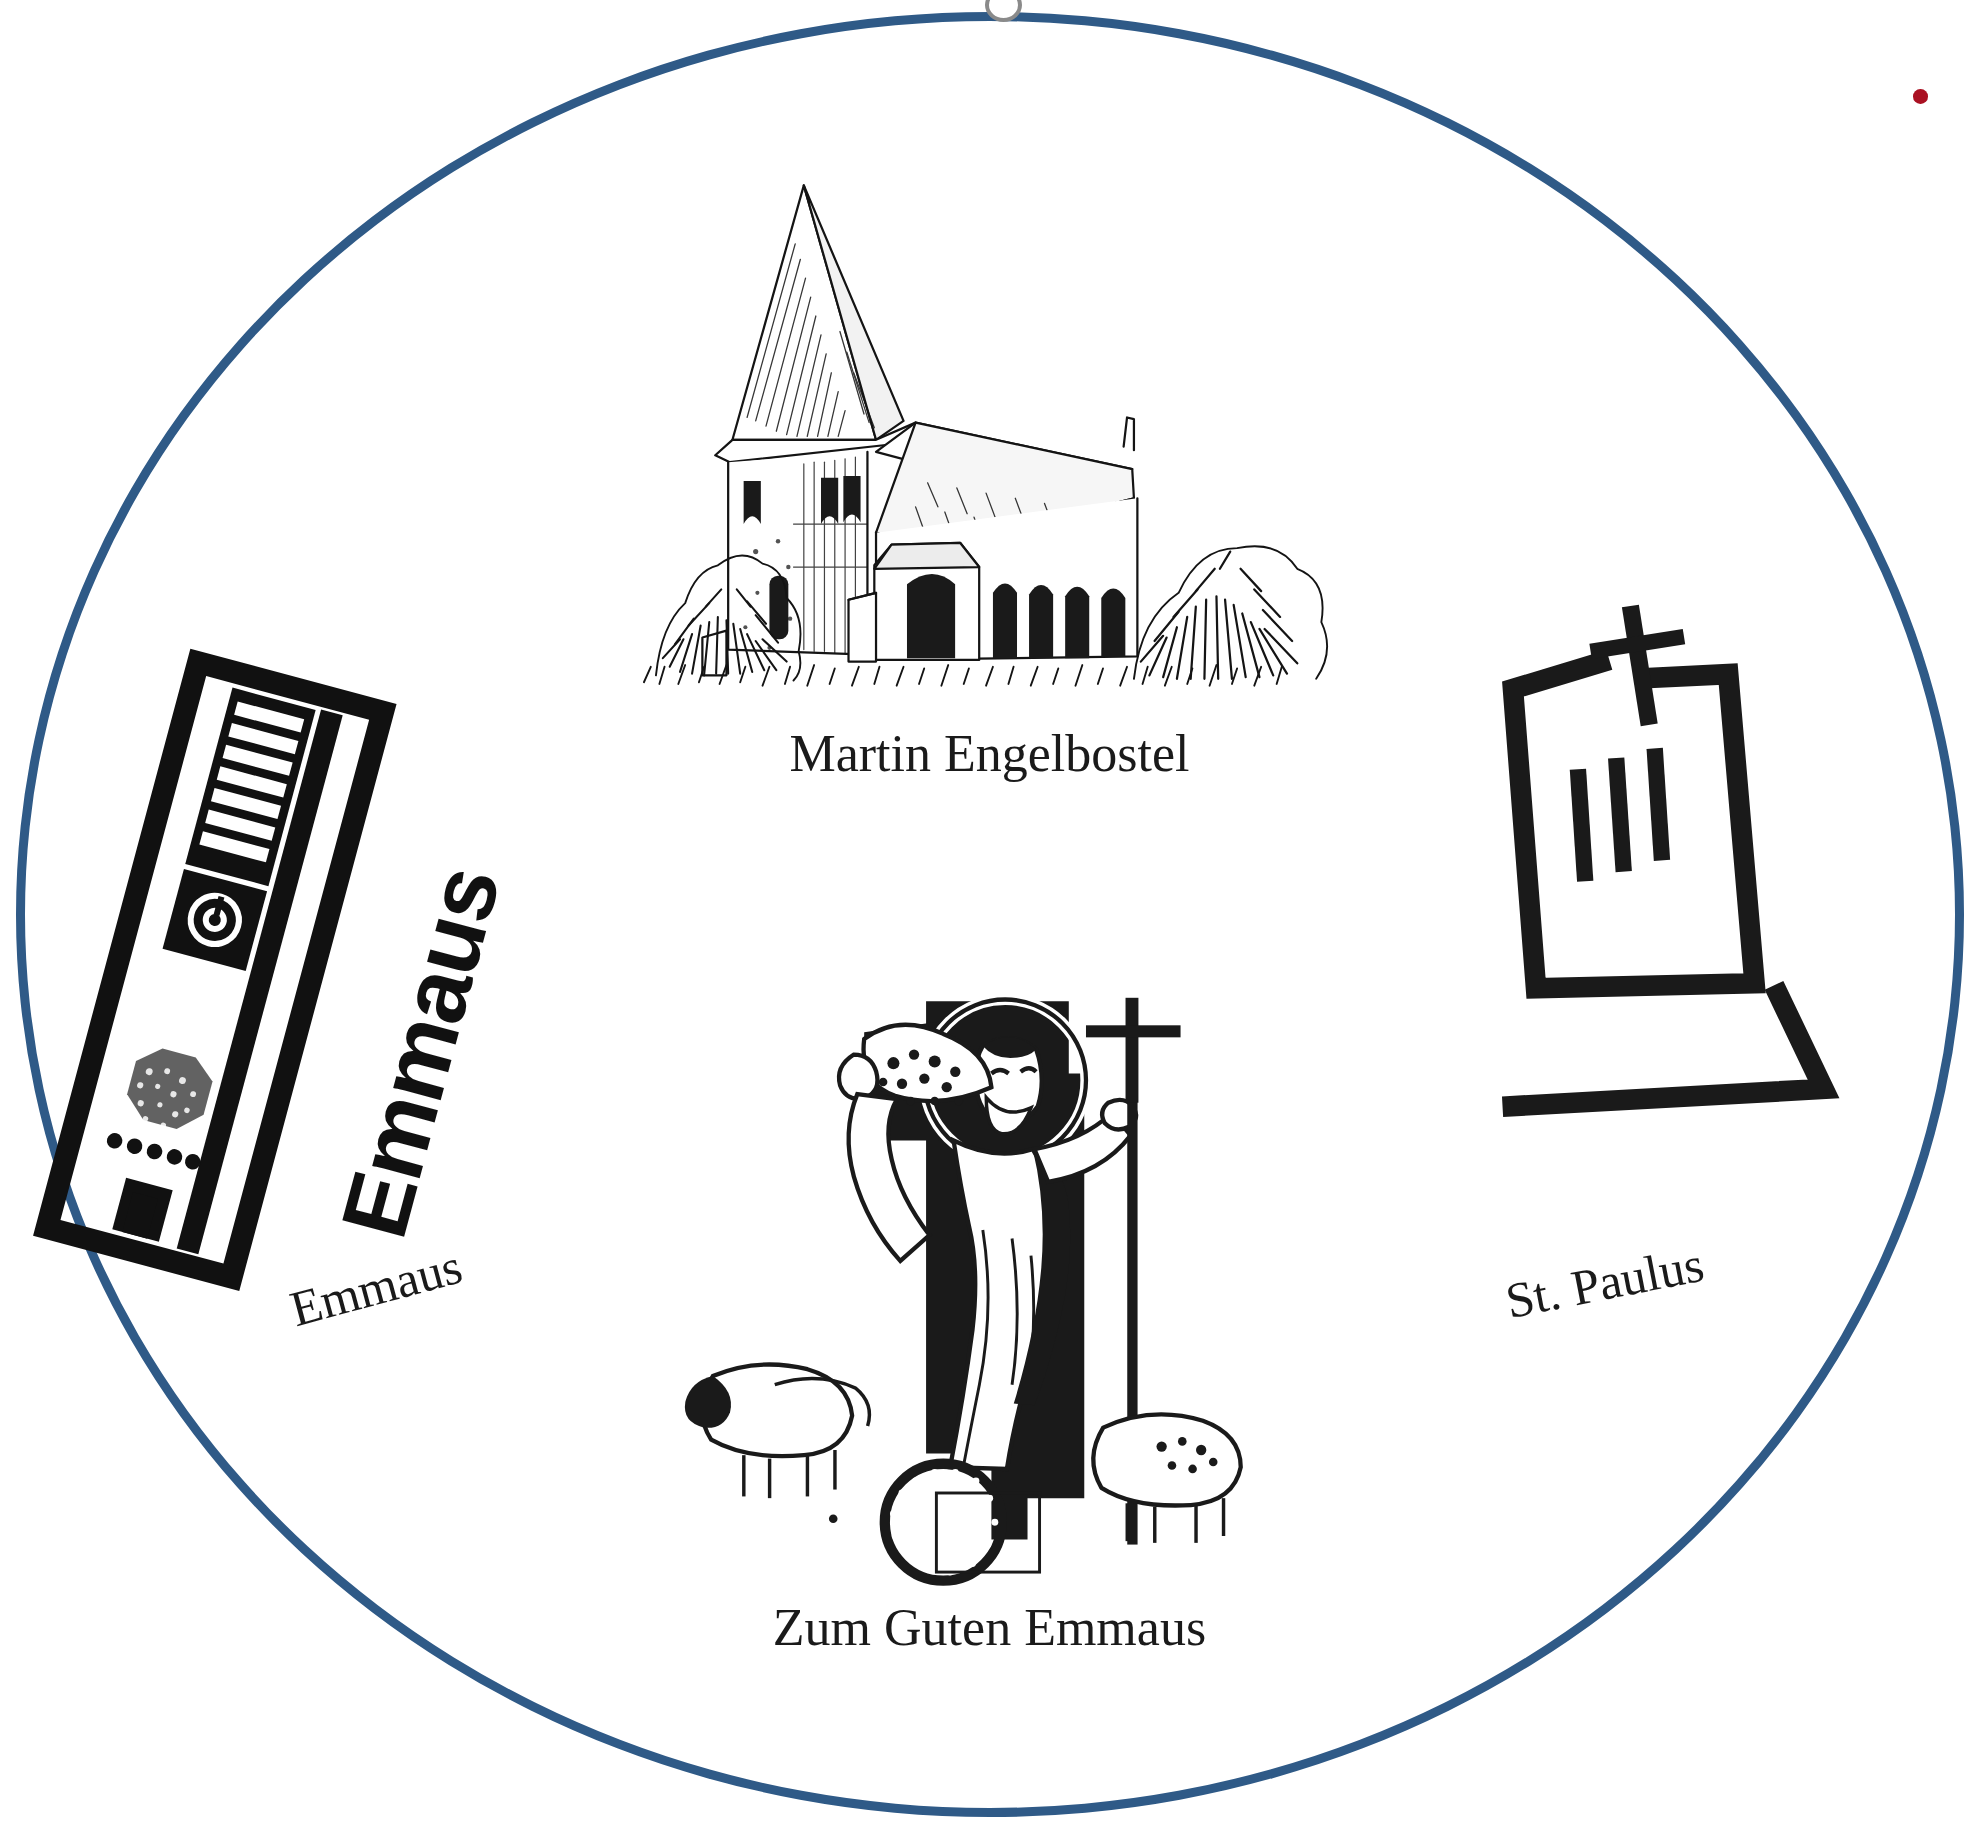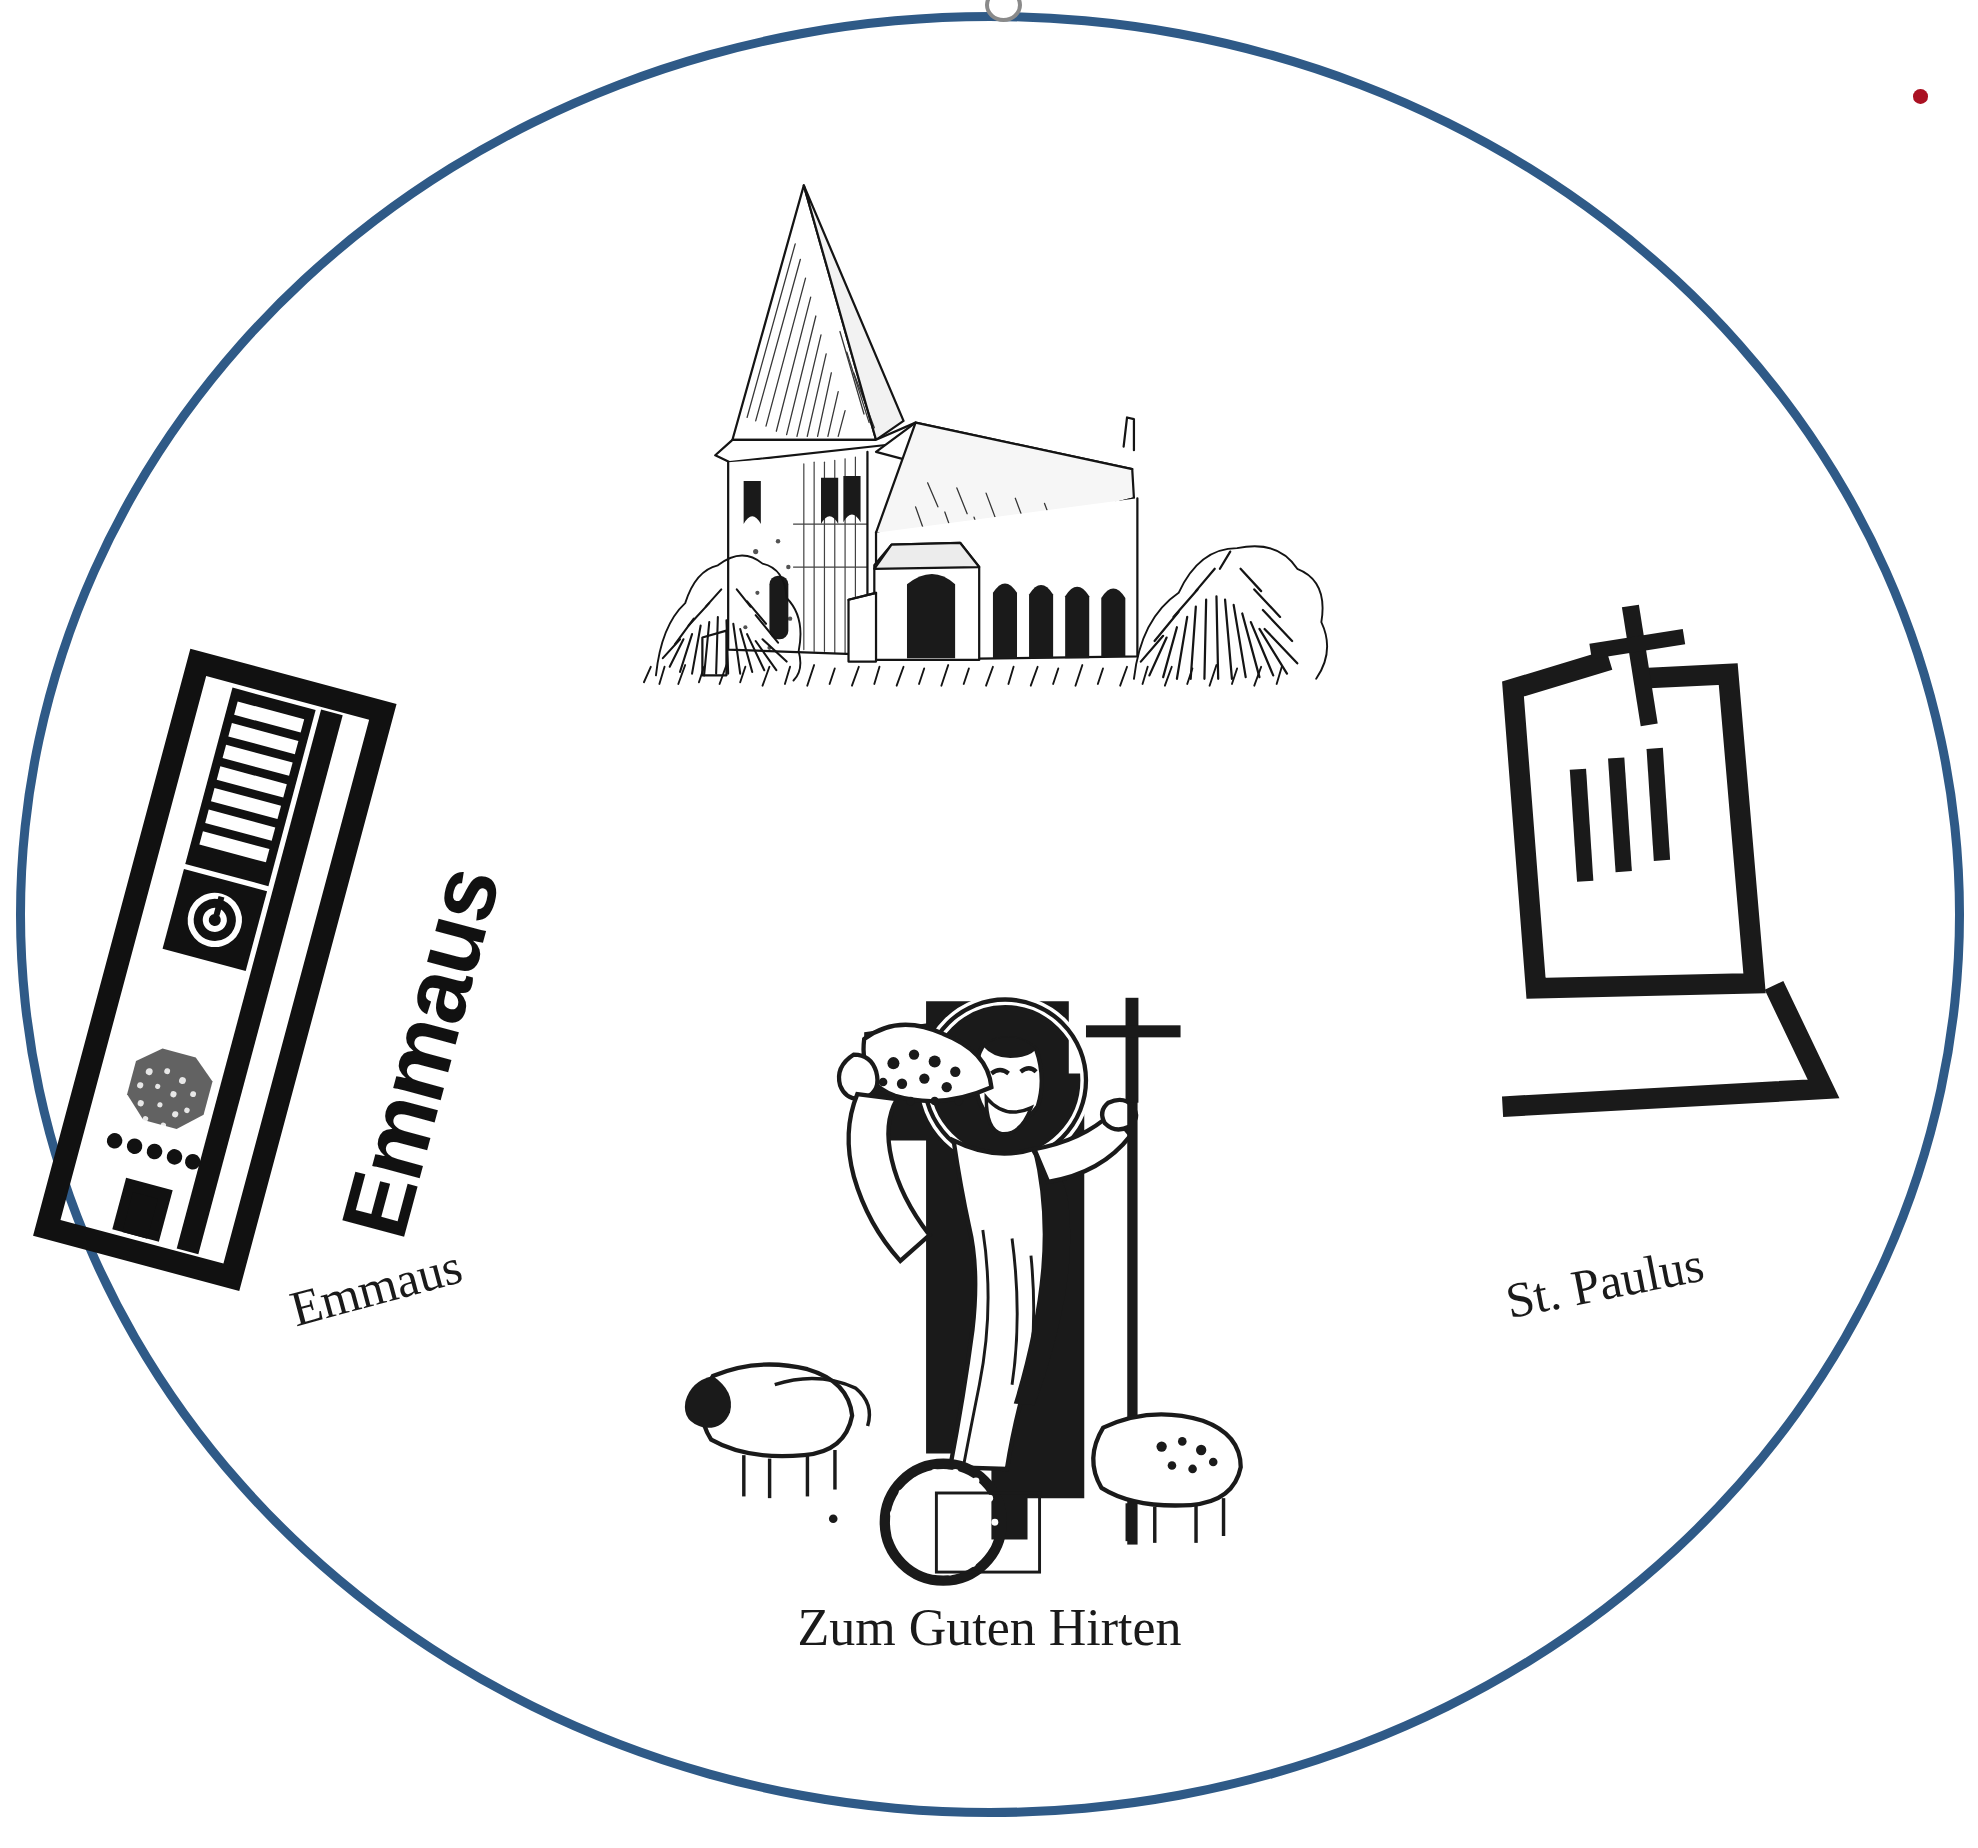--- a/index.html
+++ b/index.html
@@ -270,20 +270,23 @@
         <path d="M636 608 l8 -22"></path>
           <path d="M662 606 l6 -18"></path>
           <path d="M688 608 l8 -24"></path>
         <path d="M714 606 l6 -18"></path>
           <path d="M740 608 l8 -22"></path>
           <path d="M766 606 l6 -20"></path>
       </g>
     </svg>
   </div>
 
+  <div class="caption" id="martin-caption">
+    <span>Martin Engelbostel</span>
+  </div>
 
   <div class="unit" id="emmaus-art">
     <svg viewBox="0 0 540 740" width="465" height="637" aria-hidden="true">
       <g transform="rotate(15 170 370)">
 
         <rect x="62" y="26" width="222" height="680" fill="none" stroke="#111111" stroke-width="26"></rect>
 
         <rect x="214" y="42" width="26" height="648" fill="#111111"></rect>
 
         <rect x="108" y="44" width="100" height="212" fill="#111111"></rect>
@@ -444,21 +447,21 @@
           <circle cx="248" cy="630" r="4"></circle>
       </g>
 
       <rect x="298" y="606" width="120" height="92" fill="none" stroke="#1a1a1a" stroke-width="3.4"></rect>
 
       <circle cx="178" cy="636" r="5" fill="#1a1a1a"></circle>
     </svg>
   </div>
 
   <div class="caption" id="hirten-caption">
-    <div>Zum Guten Hirten</div>
+    <div>Zum Guten Emmaus</div>
   </div>
 
   <div class="unit" id="paulus-art">
     <svg viewBox="0 0 520 790" width="447" height="680" aria-hidden="true">
       <g transform="rotate(-9 260 400)" fill="none" stroke="#1a1a1a" stroke-width="24" stroke-linejoin="miter">
 
         <path d="M222 66 L106 82 L78 430 L330 464 L356 104 L264 94"></path>
 
         <g stroke-width="19" stroke-linecap="butt">
           <path d="M166 186 L154 316"></path>

